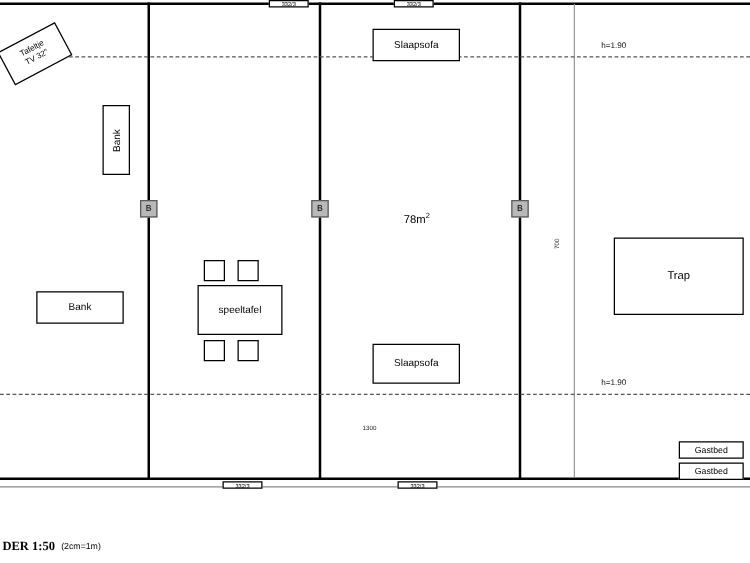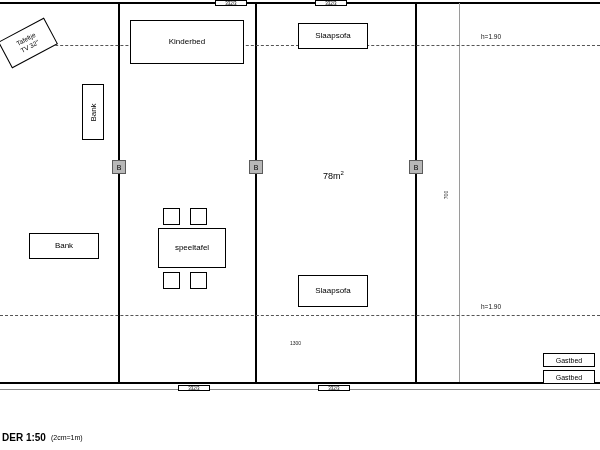--- a/index.html
+++ b/index.html
@@ -172,21 +172,21 @@
     position: absolute;
     left: 0;
     top: 425px;
     width: 600px;
     height: 25px;
     display: flex;
     align-items: center;
     padding-left: 2px;
     box-sizing: border-box;
   }
-  #footer .f-title { font-size: 10px; font-weight: bold; }
+  #footer .f-title { font-size: 10px; font-weight: bold; font-family: Liberation Serif, serif; }
   #footer .f-sub { font-size: 7px; margin-left: 5px; }
 
   .gastbed {
     position: absolute;
     border: 1px solid #000;
     background: #fff;
     box-sizing: border-box;
     font-size: 7px;
     display: flex;
     align-items: center;
@@ -236,40 +236,40 @@
   </div>
 
   <div class="furn-rot" style="left:82px; top:84px; width:22px; height:56px;">
     <span class="vtext">Bank</span>
   </div>
 
   <div class="furn" style="left:29px; top:233px; width:70px; height:26px;">
     <span>Bank</span>
   </div>
 
-  <div class="furn" style="left:130px; top:20px; width:114px; height:44px;">
-    <span>Kinderbed</span>
-  </div>
 
   <div class="furn" style="left:298px; top:23px; width:70px; height:26px;">
     <span>Slaapsofa</span>
   </div>
 
   <div class="furn" style="left:298px; top:275px; width:70px; height:32px;">
     <span>Slaapsofa</span>
   </div>
 
   <div class="furn" style="left:158px; top:228px; width:68px; height:40px;">
     <span>speeltafel</span>
   </div>
   <div class="furn" style="left:163px; top:208px; width:17px; height:17px;"></div>
   <div class="furn" style="left:190px; top:208px; width:17px; height:17px;"></div>
   <div class="furn" style="left:163px; top:272px; width:17px; height:17px;"></div>
   <div class="furn" style="left:190px; top:272px; width:17px; height:17px;"></div>
 
+  <div class="furn" style="left:491px; top:190px; width:104px; height:62px; font-size:9px;">
+    <span>Trap</span>
+  </div>
 
   <div class="gastbed" style="left:543px; top:353px; width:52px; height:14px;">
     <span>Gastbed</span>
   </div>
   <div class="gastbed" style="left:543px; top:370px; width:52px; height:14px;">
     <span>Gastbed</span>
   </div>
 
   <div class="dimbox" style="left:215px; top:0px; width:32px; height:6px;">
     <span>332/3</span>

